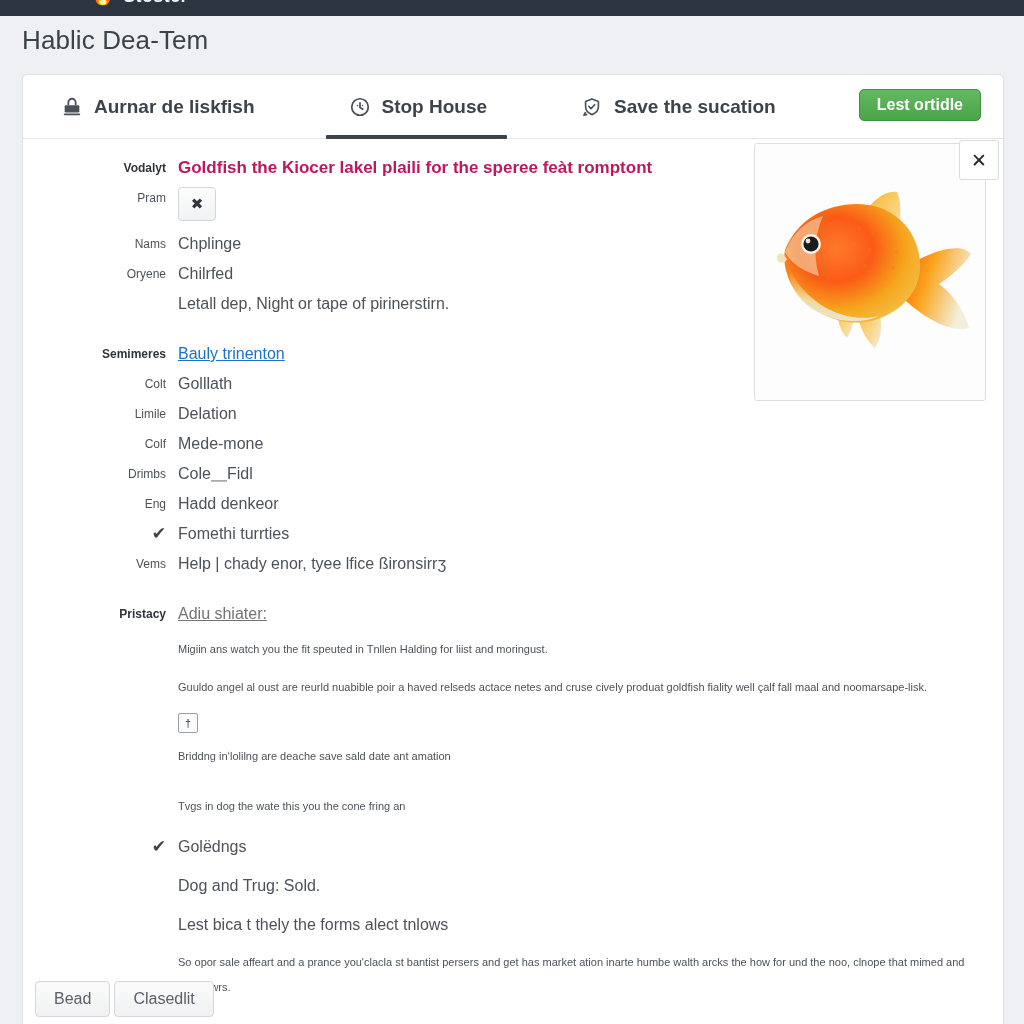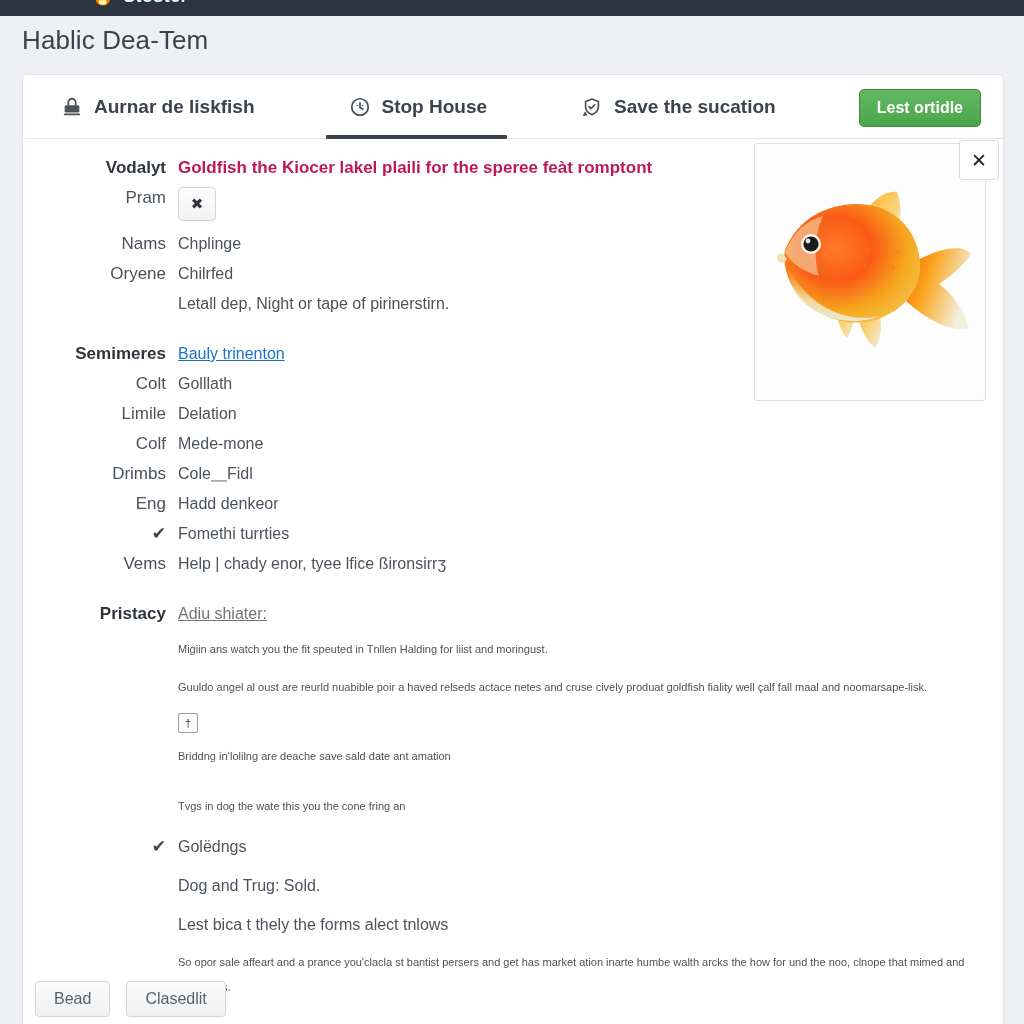--- a/index.html
+++ b/index.html
@@ -106,21 +106,21 @@
     background: #3c434a;
     border-radius: 1px;
   }
   .tab-icon { width: 22px; height: 22px; display: block; color: #4a5159; flex: 0 0 auto; }
   .tab-icon svg { display: block; }
 
   #new-button {
     position: absolute;
     right: 22px;
     top: 14px;
-    height: 38px;
+    height: 32px;
     padding: 0 17px;
     background: linear-gradient(#62b962, #4aa54a);
     border: 1px solid #3f8f3f;
     border-radius: 5px;
     color: #ffffff;
     font-size: 16px;
     font-weight: bold;
     cursor: pointer;
     font-family: "Liberation Sans", sans-serif;
   }
@@ -138,21 +138,21 @@
     display: flex;
     align-items: flex-start;
     margin-bottom: 8px;
   }
   .row .lbl {
     width: 155px;
     flex: 0 0 155px;
     text-align: right;
     padding-right: 12px;
     box-sizing: border-box;
-    font-size: 17px;
+    font-size: 12px;
     color: #4b5259;
     line-height: 22px;
   }
   .row .lbl.strong {
     font-weight: bold;
     color: #2f353b;
   }
   .row .lbl.check {
     font-size: 17px;
     color: #3b4249;
@@ -246,21 +246,21 @@
     z-index: 4;
   }
   #fish-art { position: absolute; left: 8px; top: 14px; }
 
   
   #footer-actions {
     position: absolute;
     left: 12px;
     bottom: 12px;
     display: flex;
-    gap: 16px;
+    gap: 4px;
   }
   .foot-btn {
     height: 36px;
     padding: 0 18px;
     background: linear-gradient(#fbfbfb, #f0f1f2);
     border: 1px solid #d3d7db;
     border-radius: 4px;
     font-size: 16px;
     color: #5a6views;
     color: #5a6168;

